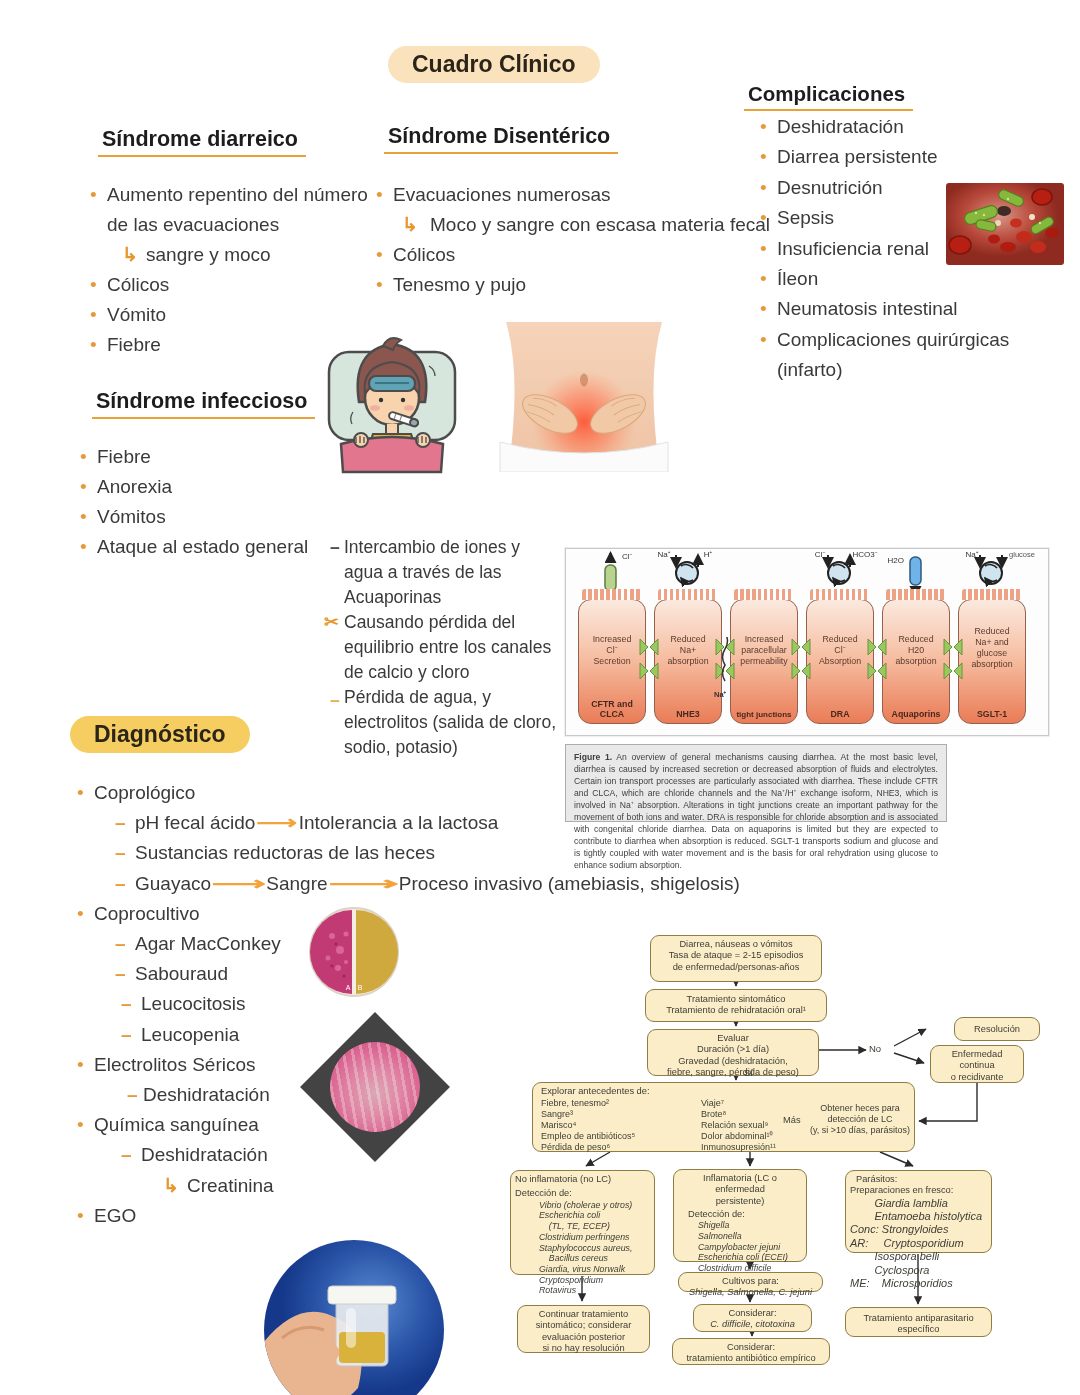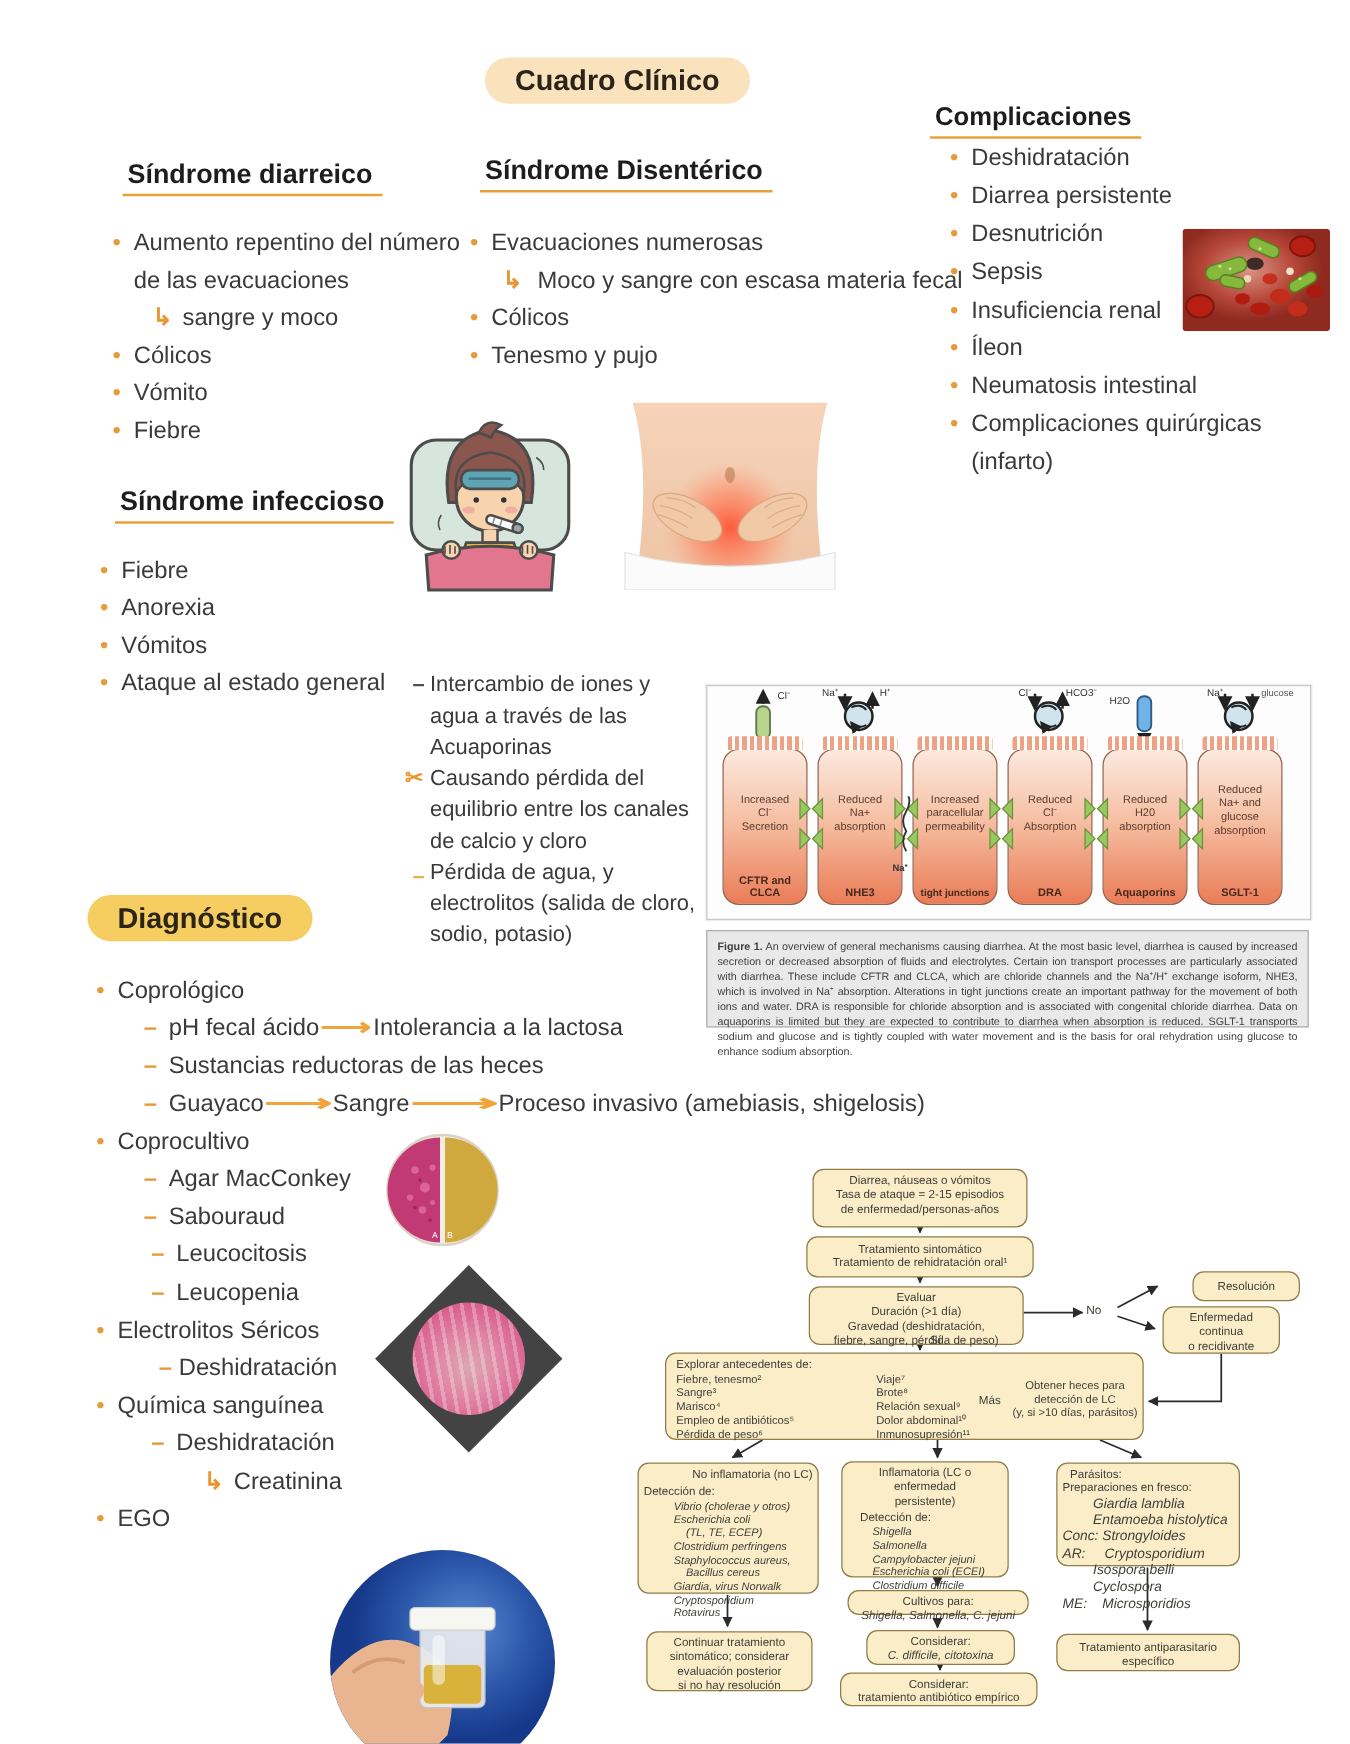--- a/index.html
+++ b/index.html
@@ -44,21 +44,21 @@
 
   
   #fig-panel{left:565px;top:548px;width:482px;height:186px;background:#fdfdfd;border:1px solid #c9c9c9;box-shadow:0 0 0 1px #eee;}
   .cell{position:absolute;top:50px;width:66px;height:123px;border:1px solid #95604c;border-radius:13px;
         background:linear-gradient(#fbe9df 0%,#f6c0a4 45%,#ea7c57 100%);}
   .cell::before{content:"";position:absolute;top:-11px;left:3px;right:3px;height:11px;
         background:repeating-linear-gradient(90deg,#efa184 0 3.5px,#fdfdfd 3.5px 6px);border-radius:3px 3px 0 0;}
   .cell .lbl{position:absolute;top:34px;left:0;width:100%;text-align:center;font-size:8.8px;line-height:1.25;color:#5c3a2e;white-space:pre-line;}
   .cell .nm{position:absolute;bottom:4px;left:0;width:100%;text-align:center;font-size:8.8px;font-weight:bold;color:#47291f;}
   .bowtie{position:absolute;top:88px;}
-  #fig-caption{left:565px;top:744px;width:482px;height:78px;background:#e9e9e9;border:1px solid #adadad;
+  #fig-caption{left:565px;top:744px;width:382px;height:78px;background:#e9e9e9;border:1px solid #adadad;
         padding:6px 8px;box-sizing:border-box;font-size:8.6px;line-height:1.4;color:#3f3f3f;text-align:justify;}
 
   
   #flow{left:495px;top:925px;width:585px;height:470px;}
   .fbox{position:absolute;background:#faedc8;border:1px solid #8f7d45;border-radius:9px;
         font-size:9.3px;color:#3f3e36;text-align:center;line-height:1.22;padding:3px 4px;box-sizing:border-box;}
   .fbox.left{text-align:left;}
   .pre{white-space:pre-line;}
   .prew{white-space:pre-wrap;}
   .it{font-style:italic;}
@@ -460,21 +460,21 @@
 Relación sexual⁹
 Dolor abdominal¹⁰
 Inmunosupresión¹¹</div>
       <div style="position:absolute;left:250px;top:32px;">Más</div>
       <div class="pre" style="position:absolute;left:274px;top:20px;width:106px;text-align:center;font-size:9px;">Obtener heces para
 detección de LC
 (y, si &gt;10 días, parásitos)</div>
     </div>
 
     <div class="fbox left" style="left:15px;top:245px;width:145px;height:105px;">
-      <div style="text-align:right;">No inflamatoria (no LC)</div>
+      <div style="text-align:left;">No inflamatoria (no LC)</div>
       <div style="margin-top:3px;">Detección de:</div>
       <div class="prew it" style="margin-left:24px;font-size:8.8px;">Vibrio (cholerae y otros)
 Escherichia coli
     (TL, TE, ECEP)
 Clostridium perfringens
 Staphylococcus aureus,
     Bacillus cereus
 Giardia, virus Norwalk
 Cryptosporidium
 Rotavirus</div>

